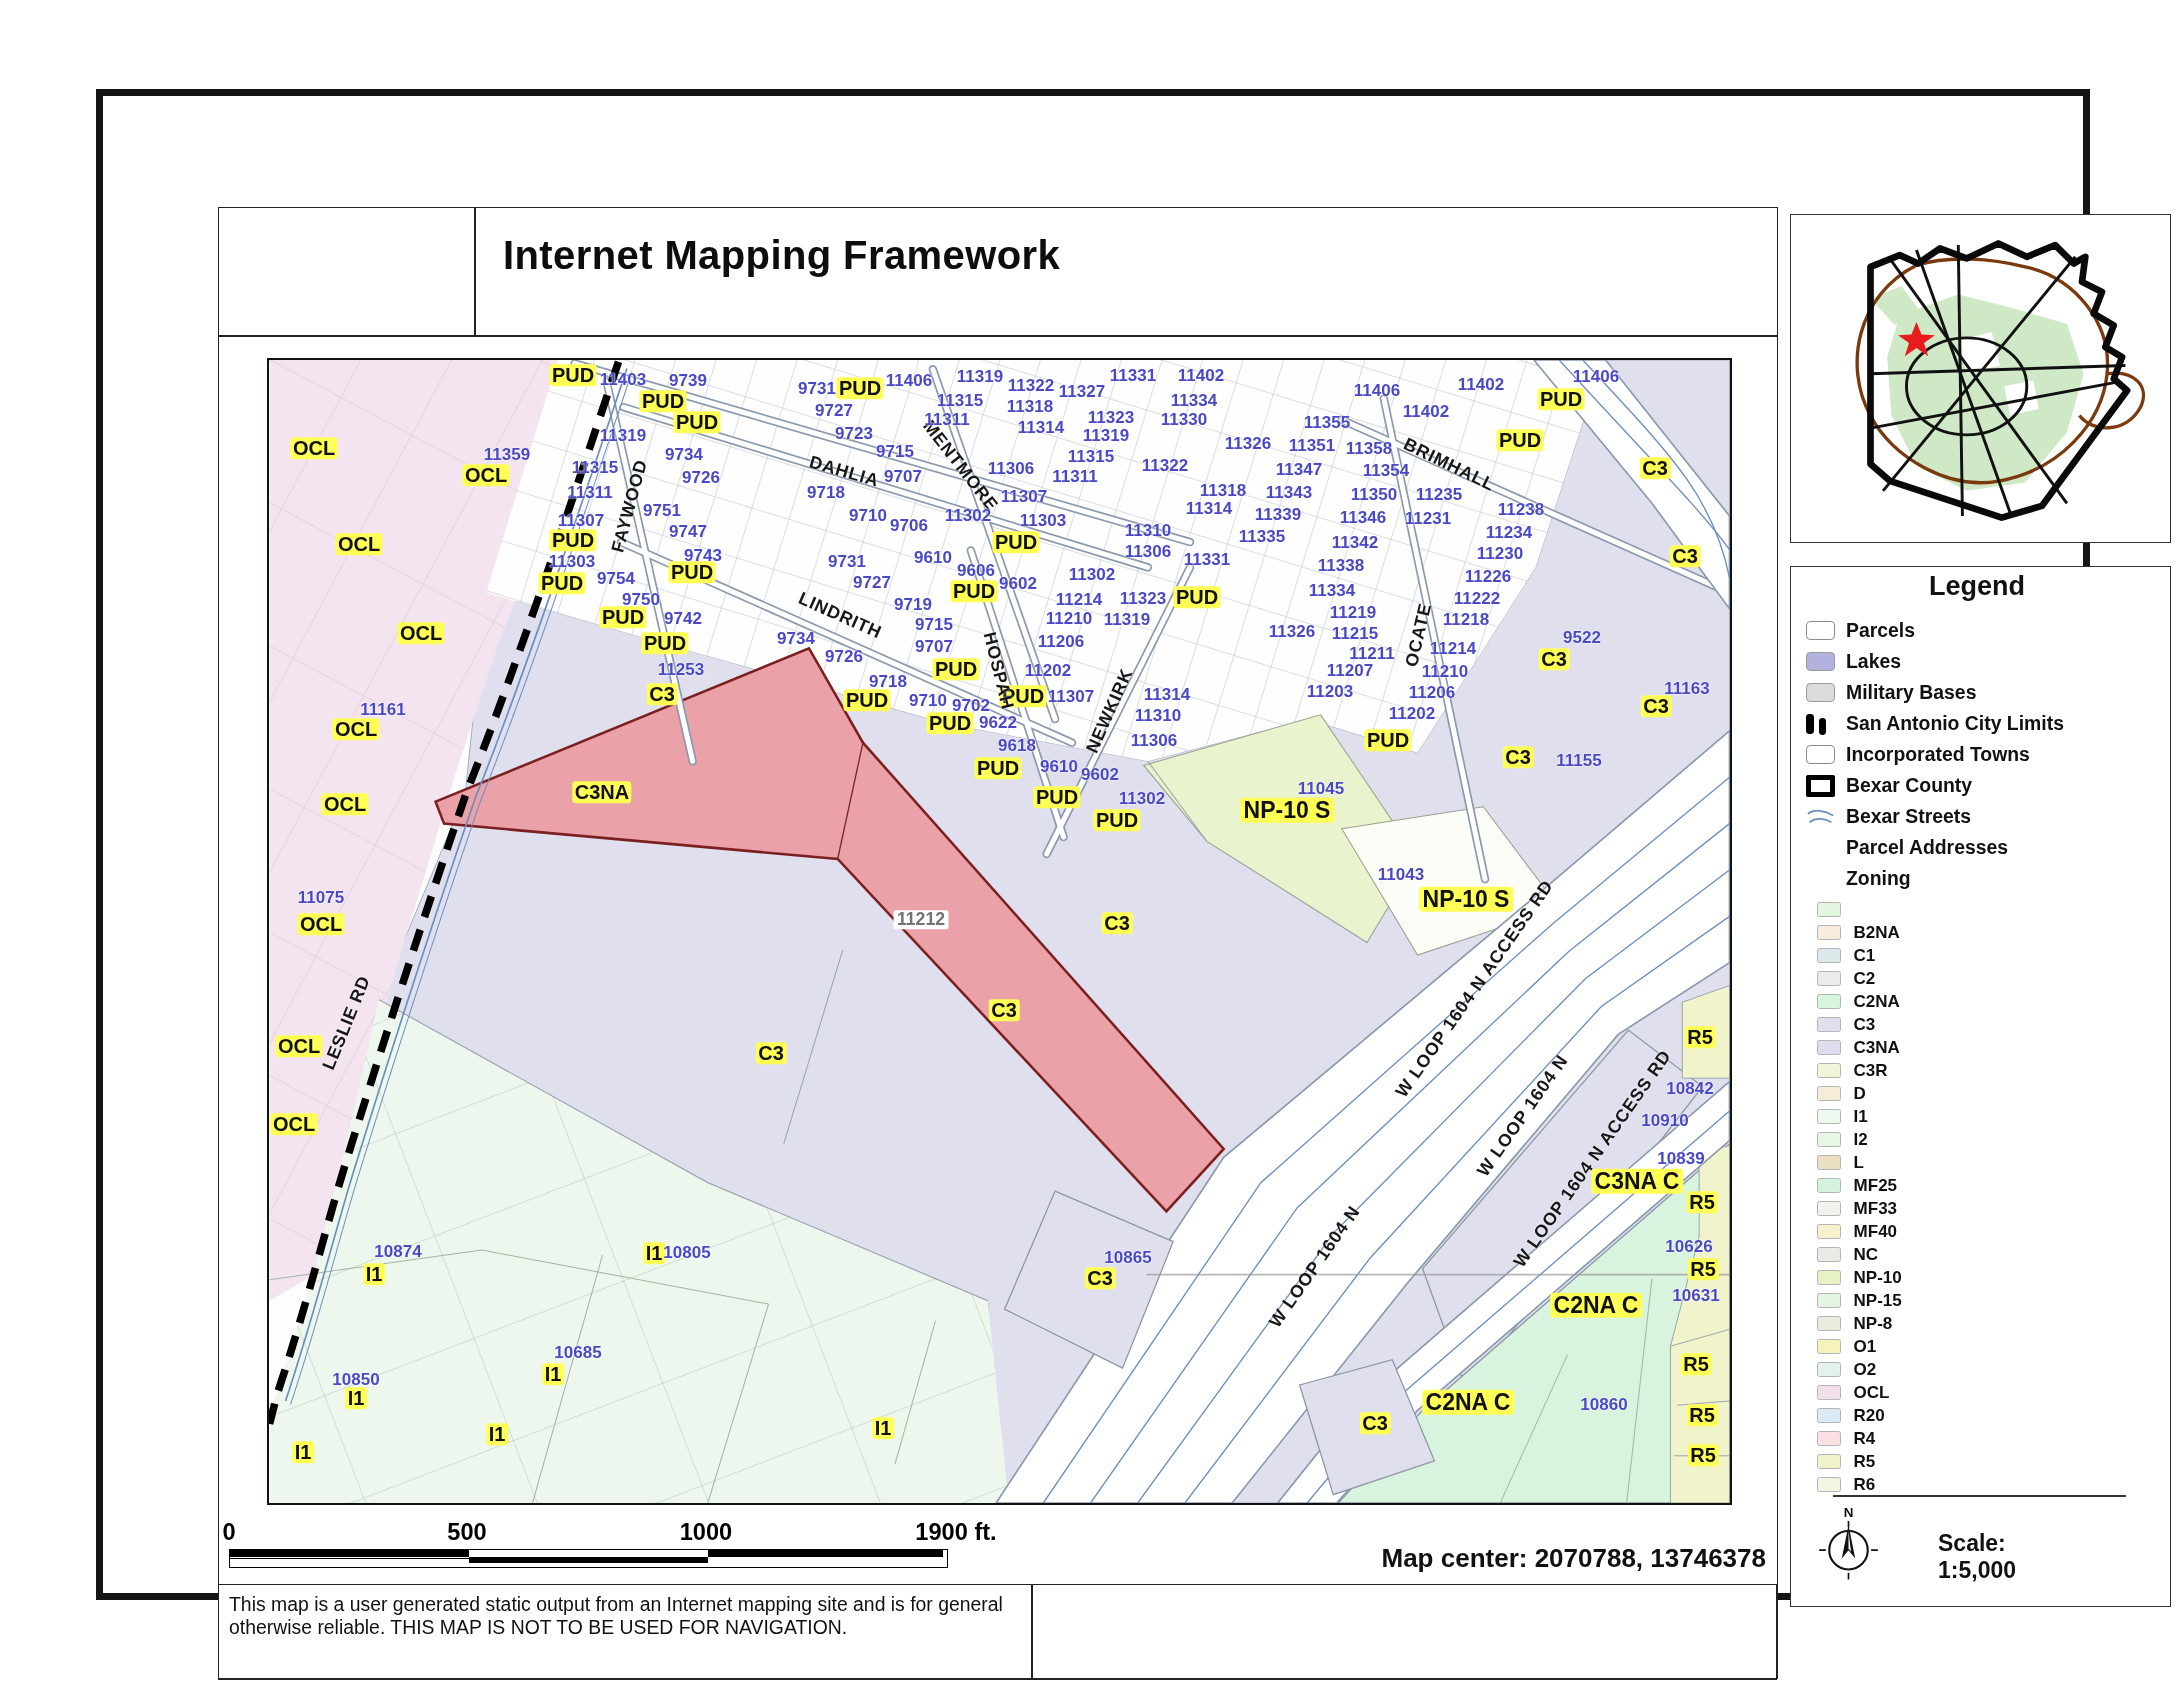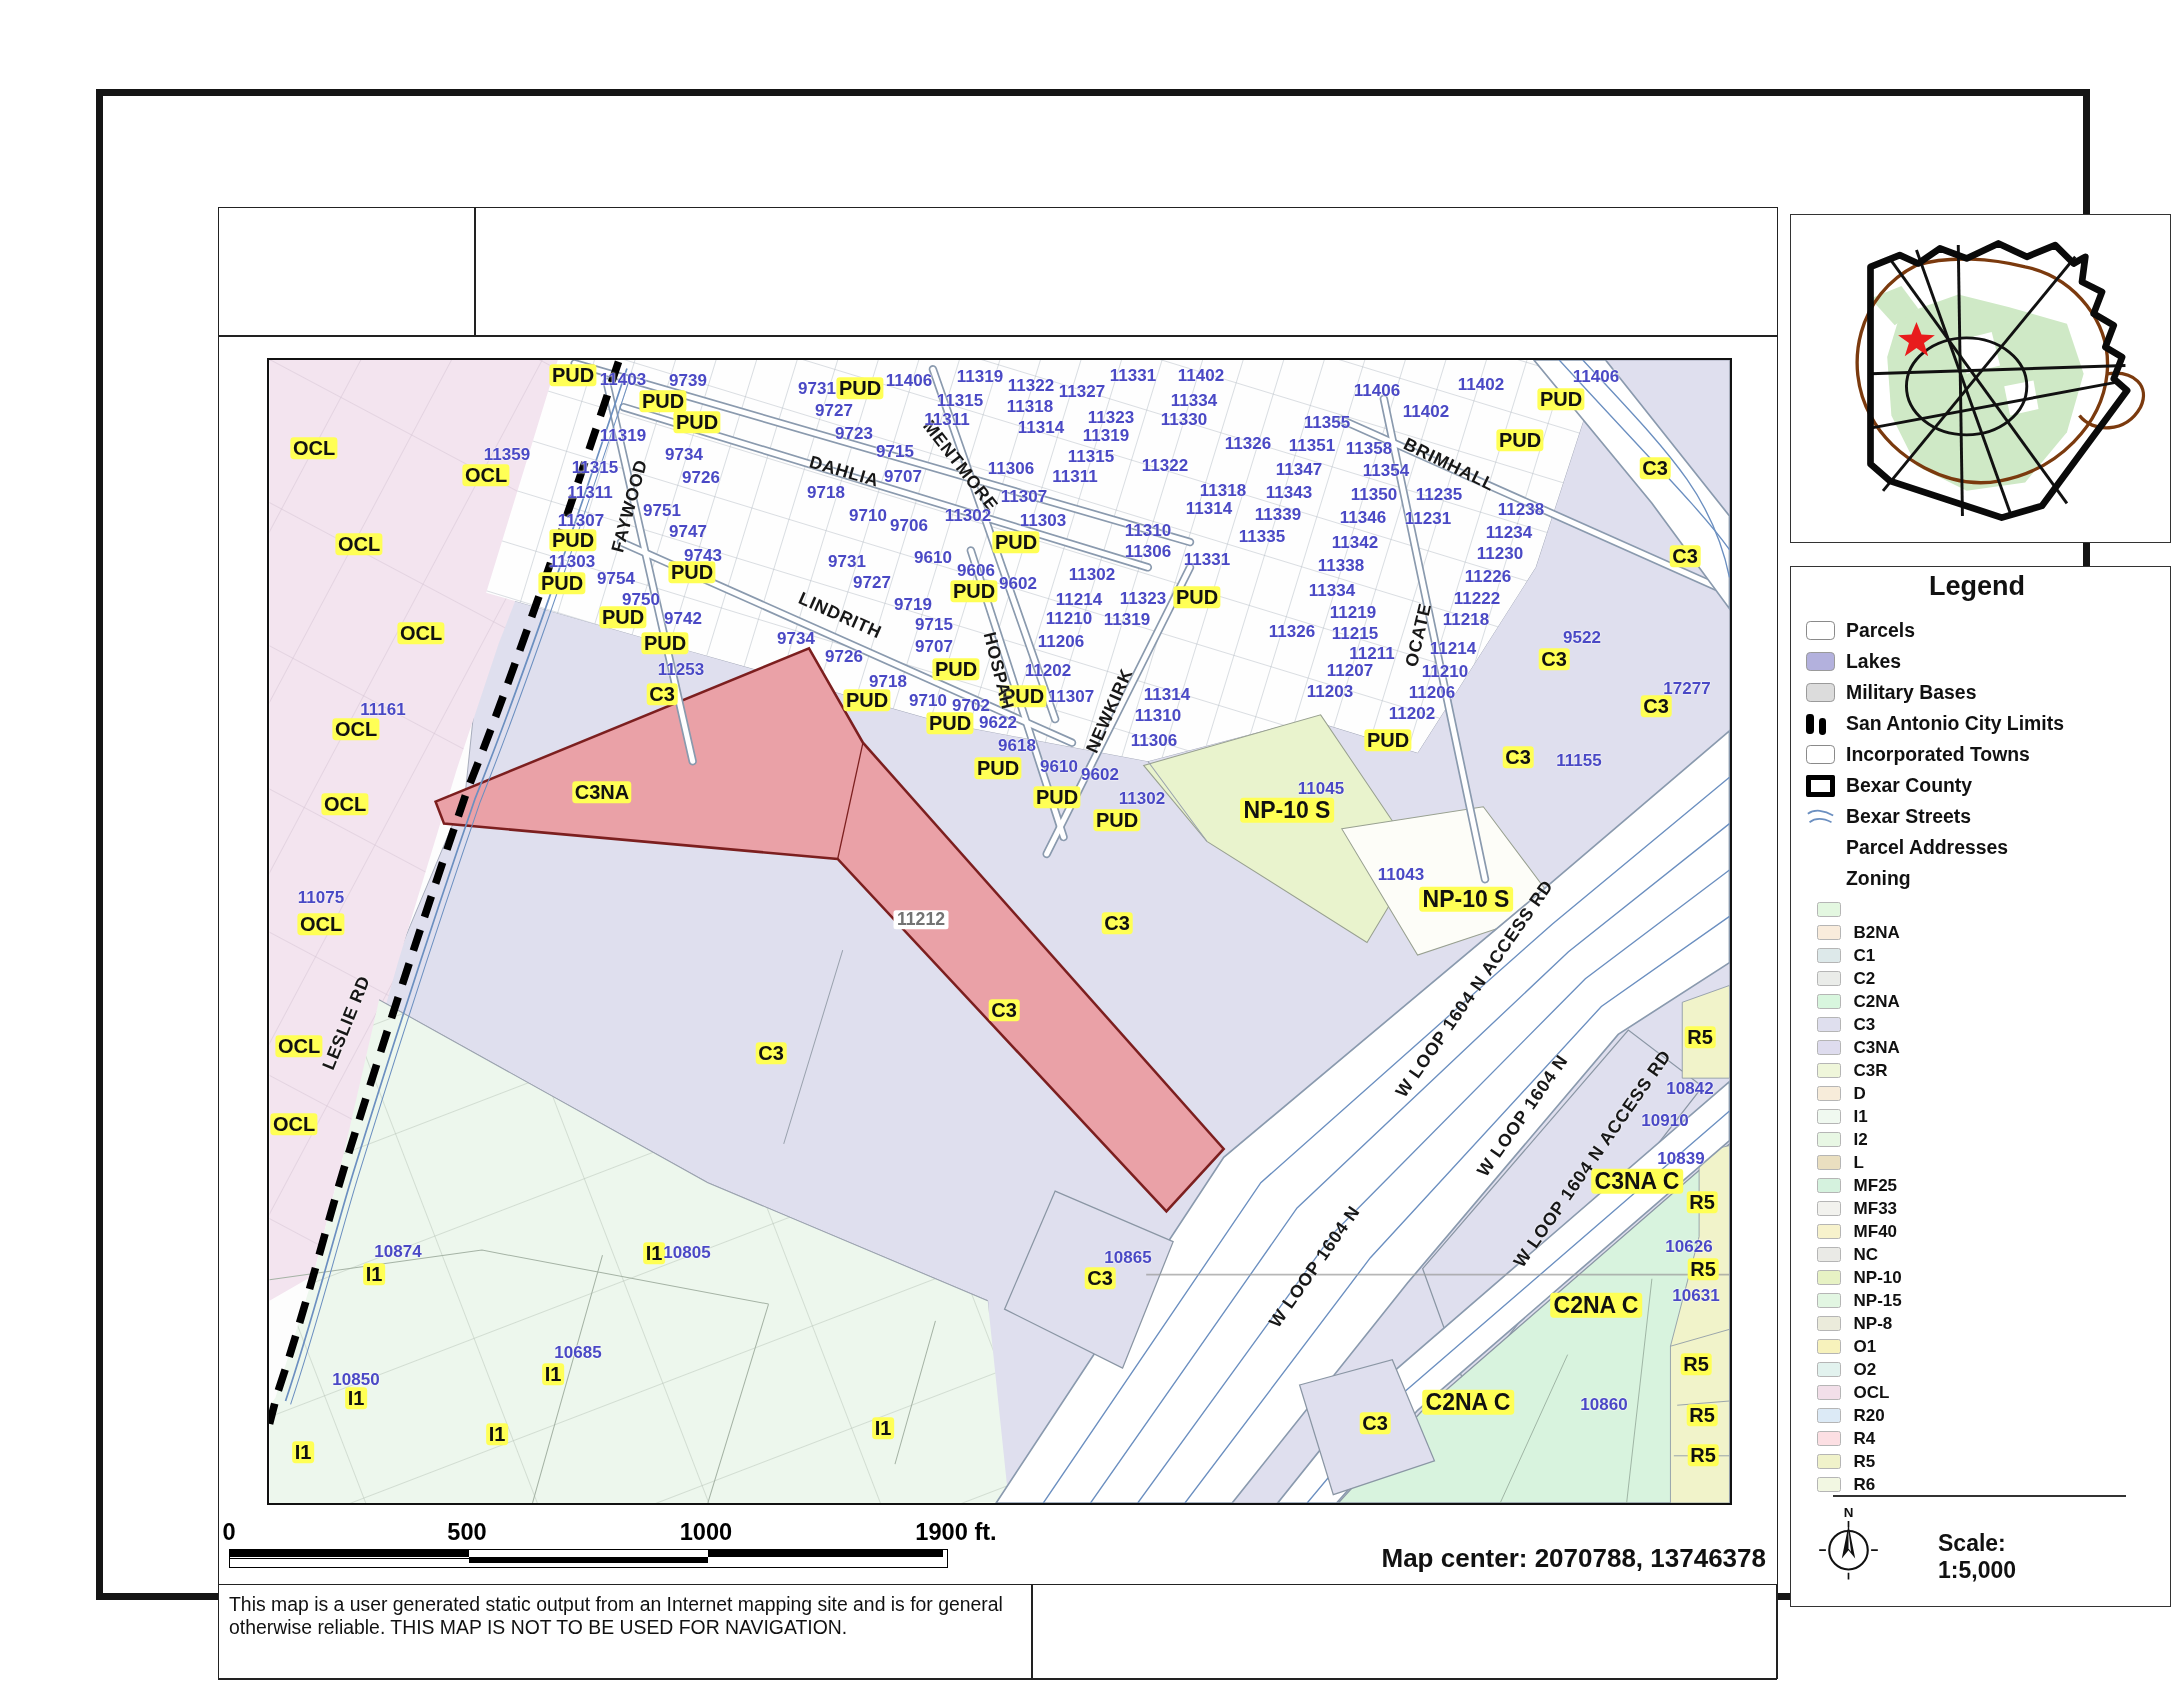--- a/index.html
+++ b/index.html
@@ -52,20 +52,21 @@
   #scale-text{left:1835px;top:1434px;font-size:23px;font-weight:bold;color:#111;}
 </style>
 </head>
 <body>
 
 <div class="abs" id="page-frame">
 
   <div class="abs" id="main-box"></div>
   <div class="abs hline" style="left:115px;top:239px;width:1560px;"></div>
   <div class="abs vline" style="left:371px;top:111px;height:129px;"></div>
+  <div class="abs" id="title-text">Internet Mapping Framework</div>
 
   <div class="abs" id="map-frame">
     <svg id="map-svg" width="1461" height="1143" viewBox="0 0 1732 1356">
       <defs>
         <pattern id="lotsA" width="46" height="62" patternUnits="userSpaceOnUse" patternTransform="rotate(17)">
           <path d="M0 0H46M0 0V62" stroke="#a9b2bc" stroke-width="1.2" fill="none"></path>
         </pattern>
         <pattern id="lotsB" width="150" height="95" patternUnits="userSpaceOnUse" patternTransform="rotate(-62)">
           <path d="M0 0H150M0 0V95" stroke="#c3b2c3" stroke-width="1.2" fill="none"></path>
         </pattern>
@@ -341,21 +342,21 @@
         <div class="lbl lbl-parcel" style="left: 1240px; top: 172px;">11234</div>
         <div class="lbl lbl-parcel" style="left: 1231px; top: 193px;">11230</div>
         <div class="lbl lbl-parcel" style="left: 1219px; top: 216px;">11226</div>
         <div class="lbl lbl-parcel" style="left: 1208px; top: 238px;">11222</div>
         <div class="lbl lbl-parcel" style="left: 1197px; top: 259px;">11218</div>
         <div class="lbl lbl-parcel" style="left: 1184px; top: 288px;">11214</div>
         <div class="lbl lbl-parcel" style="left: 1176px; top: 311px;">11210</div>
         <div class="lbl lbl-parcel" style="left: 1163px; top: 332px;">11206</div>
         <div class="lbl lbl-parcel" style="left: 1143px; top: 353px;">11202</div>
         <div class="lbl lbl-parcel" style="left: 1313px; top: 277px;">9522</div>
-        <div class="lbl lbl-parcel" style="left: 1418px; top: 328px;">17277</div>
+        <div class="lbl lbl-parcel" style="left: 1418px; top: 328px;">11163</div>
         <div class="lbl lbl-parcel" style="left: 1310px; top: 400px;">11155</div>
         <div class="lbl lbl-parcel" style="left: 1052px; top: 428px;">11045</div>
         <div class="lbl lbl-parcel" style="left: 1132px; top: 514px;">11043</div>
         <div class="lbl lbl-parcel" style="left: 129px; top: 891px;">10874</div>
         <div class="lbl lbl-parcel" style="left: 418px; top: 892px;">10805</div>
         <div class="lbl lbl-parcel" style="left: 309px; top: 992px;">10685</div>
         <div class="lbl lbl-parcel" style="left: 87px; top: 1019px;">10850</div>
         <div class="lbl lbl-parcel" style="left: 859px; top: 897px;">10865</div>
         <div class="lbl lbl-parcel" style="left: 1421px; top: 728px;">10842</div>
         <div class="lbl lbl-parcel" style="left: 1396px; top: 760px;">10910</div>

